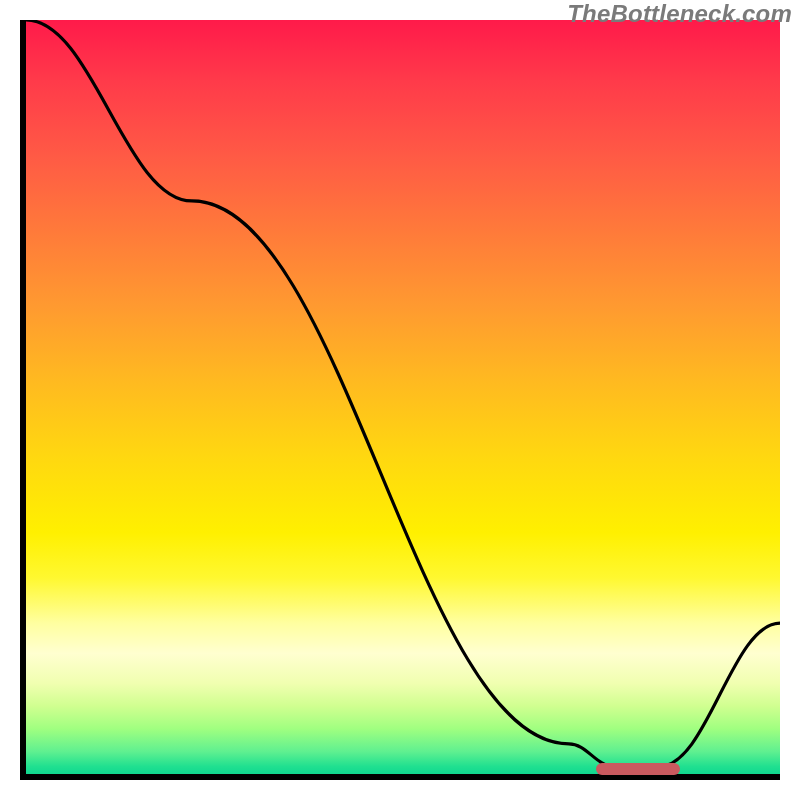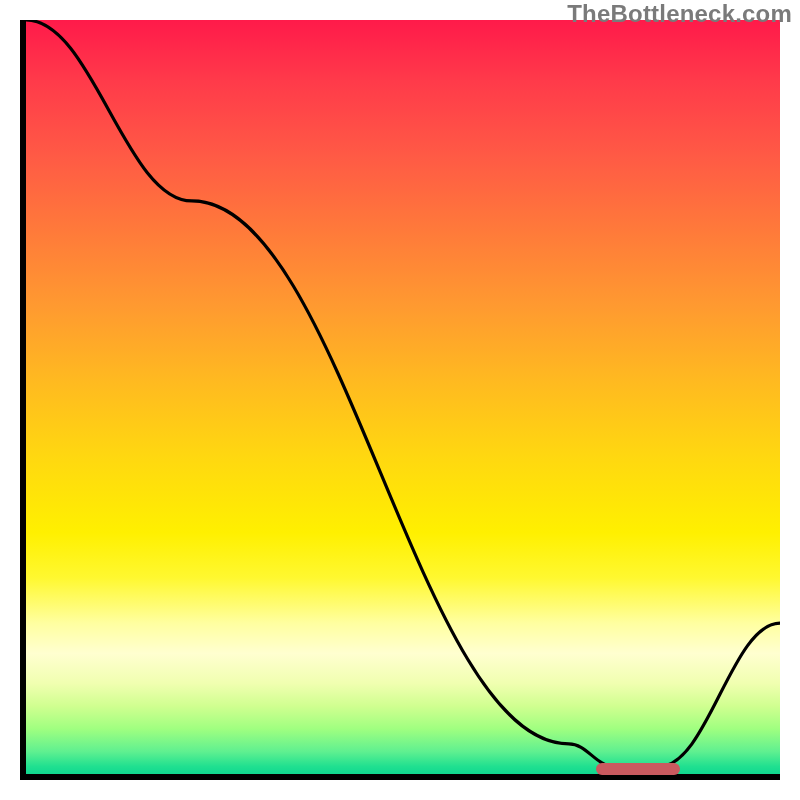--- a/index.html
+++ b/index.html
@@ -1,20 +1,21 @@
 <!DOCTYPE html>
 <html><head>
 <meta charset="utf-8">
 <style>
   * { margin: 0; padding: 0; box-sizing: border-box; }
   html, body { width: 800px; height: 800px; overflow: hidden; background: #fff; }
   .chart-container {
     position: relative;
     width: 800px;
     height: 760px;
+    font-style: italic;
   }
   .plot-area {
     position: absolute;
     left: 20px;
     top: 20px;
     width: 760px;
     height: 760px;
     border-left: 6px solid #000;
     border-bottom: 6px solid #000;
   }

